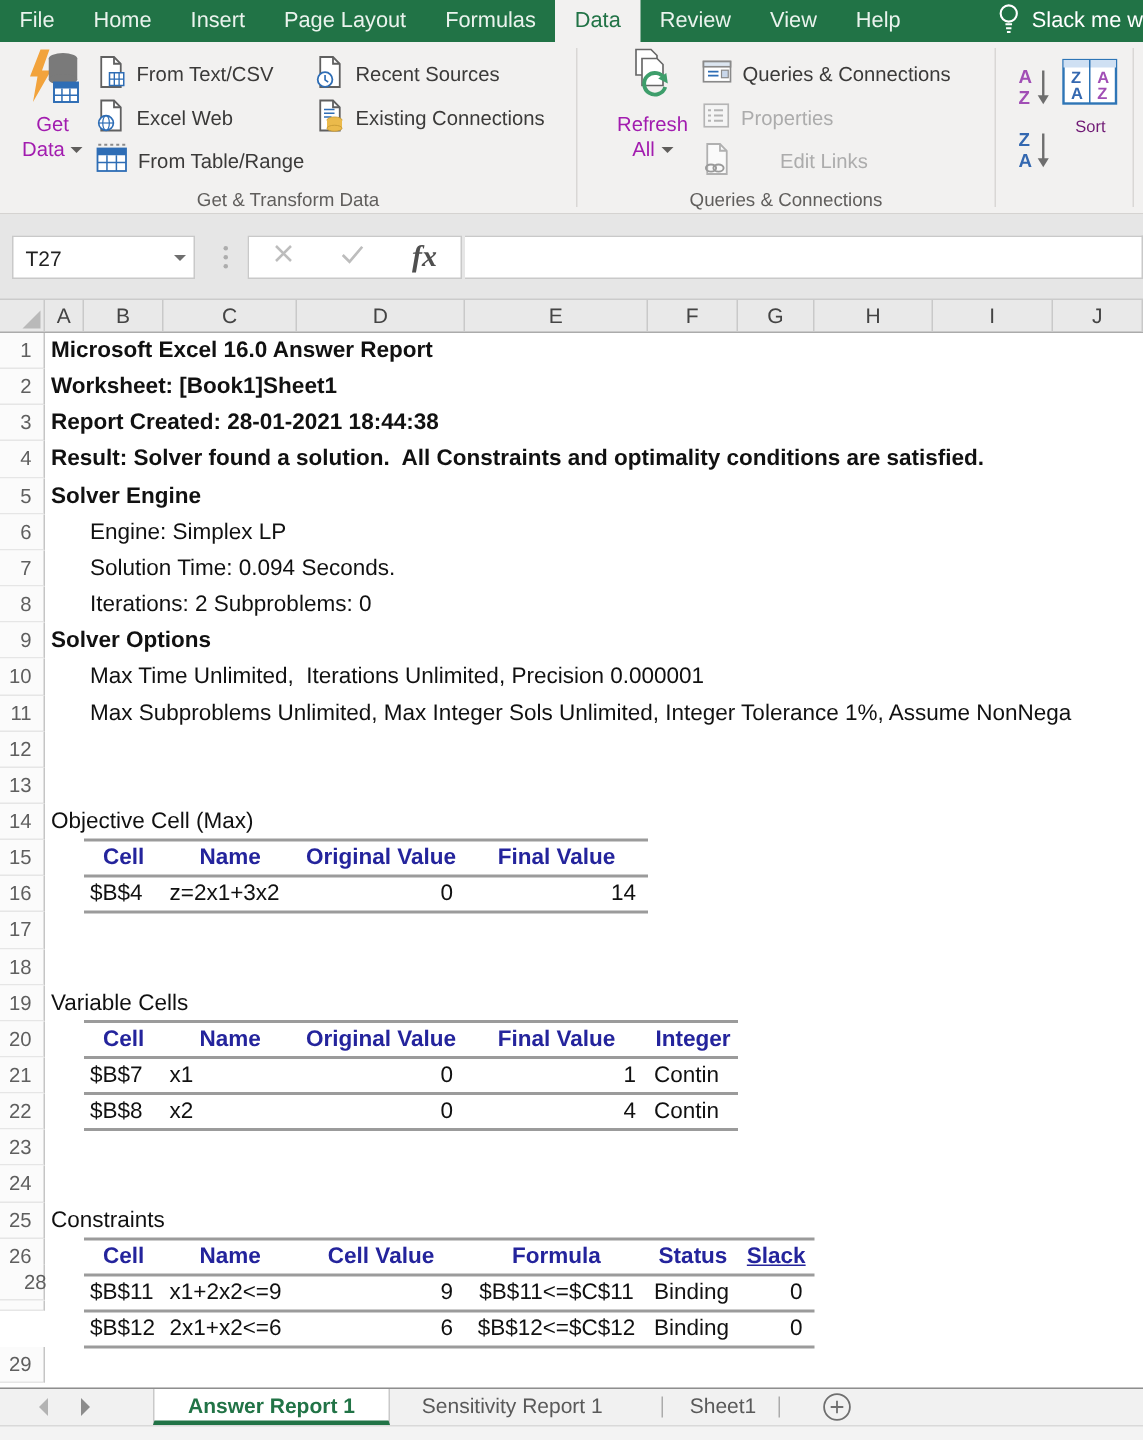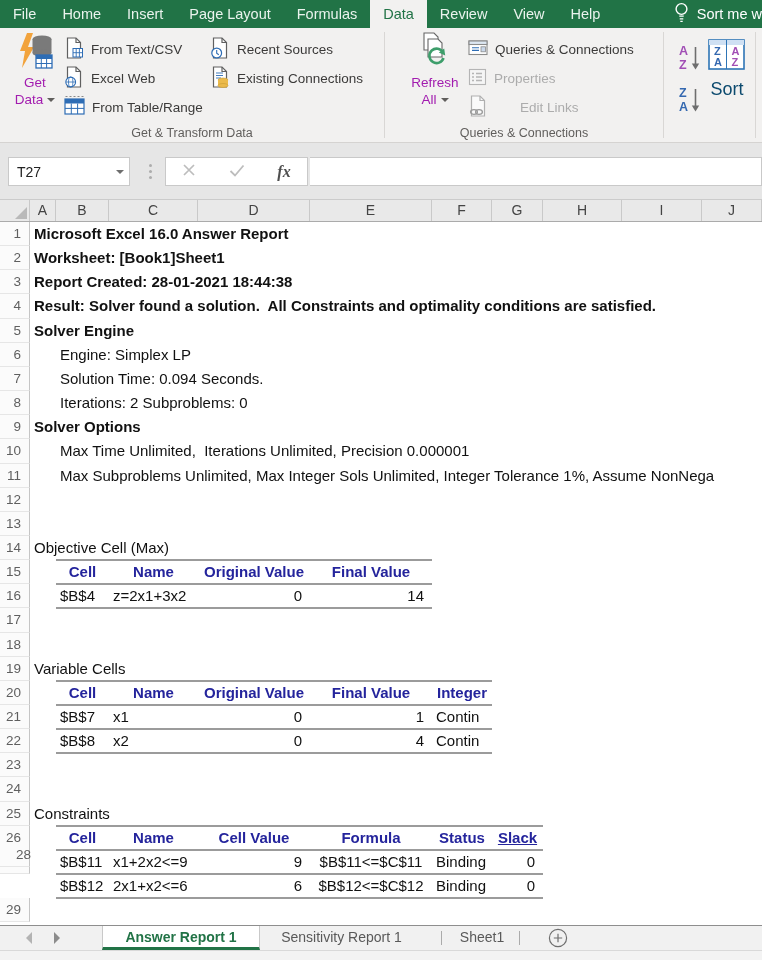--- a/index.html
+++ b/index.html
@@ -21,36 +21,36 @@
   .glabel { position:absolute; bottom:2px; font-size:12.5px; color:#605E5C; text-align:center; }
   .bigbtn { position:absolute; top:3px; height:108px; display:flex; flex-direction:column;
     align-items:center; justify-content:flex-start; font-size:13.5px; color:#a21caf; }
   .bigbtn .blabel { line-height:17px; text-align:center; }
   .rbtn { position:absolute; height:26px; display:flex; align-items:center; gap:7px;
     font-size:13.5px; color:#3B3A39; white-space:nowrap; }
   .rbtn.disabled { color:#ACACAC; }
   .caret { display:inline-block; width:0; height:0; border-left:4px solid transparent;
     border-right:4px solid transparent; border-top:4px solid #605E5C; margin-left:4px; vertical-align:middle; }
   .sorticon { position:absolute; }
-  .sortlabel { position:absolute; font-size:18px; color:#0c4a6e; }
+  .sortlabel { position:absolute; font-size:11px; color:#701a75; }
 
   
   .fbar { position:relative; height:57px; background:#E6E6E6; border-bottom:1px solid #CBCBCB; }
   .namebox { position:absolute; left:8px; top:14px; width:122px; height:29px; background:#fff;
     border:1px solid #C9C9C9; display:flex; align-items:center; font-size:14px; color:#222; }
   .namebox .nbtext { padding-left:8px; flex:1; }
   .nbdrop { width:18px; display:flex; align-items:center; justify-content:center; align-self:stretch; }
   .nbdrop i { width:0; height:0; border-left:4px solid transparent; border-right:4px solid transparent;
     border-top:4px solid #6E6E6E; }
   .dots { position:absolute; left:149px; top:21px; width:3px; height:3px; border-radius:50%;
     background:#ADADAD; box-shadow:0 6px 0 #ADADAD, 0 12px 0 #ADADAD; }
   .fbtns { position:absolute; left:165px; top:14px; width:143px; height:29px; background:#fff;
     border:1px solid #C9C9C9; display:flex; align-items:center; justify-content:space-around; }
   .fxlabel { font-family:"Liberation Serif","DejaVu Serif",serif; font-style:italic; font-weight:bold;
-    font-size:16px; color:#4F4F4F; }
+    font-size:20px; color:#4F4F4F; }
   .finput { position:absolute; left:310px; top:14px; width:452px; height:29px; background:#fff;
     border:1px solid #C9C9C9; border-left:none; font-size:14px; padding:0 6px;
     font-family:"Liberation Sans",sans-serif; outline:none; }
 
   
   .colhdr { height:22px; display:flex; background:#E9E9E9; border-bottom:1px solid #ABABAB; }
   .corner { width:30px; position:relative; border-right:1px solid #C9C9C9; }
   .corner .tri { position:absolute; right:2px; bottom:2px; width:0; height:0;
     border-left:12px solid transparent; border-bottom:12px solid #B9B9B9; }
   .colcell { border-right:1px solid #C9C9C9; text-align:center; font-size:14px; color:#444;
@@ -101,21 +101,21 @@
         <div class="rtab">View</div>
         <div class="rtab">Help</div>
       </div>
     <div class="tellme">
       <span>
         <svg width="17" height="23" viewBox="0 0 17 23">
             <circle cx="8.5" cy="8" r="5.4" fill="none" stroke="#fff" stroke-width="1.4"></circle>
             <path d="M6.3 15.2h4.4 M6.7 17.8h3.6 M7.3 20.3h2.4" stroke="#fff" stroke-width="1.3" fill="none"></path>
           </svg>
       </span>
-      <span>Sort me w</span>
+      <span>Slack me w</span>
     </div>
   </div>
 
   <div class="ribbon">
 
     <div class="bigbtn" style="left:6px; width:58px;">
       <span>
         <svg width="38" height="40" viewBox="0 0 38 40">
           <path d="M11 2 L4 20 h5 L6 37 L18 16 h-6 L17 2 Z" fill="#F2A33C"></path>
           <ellipse cx="26" cy="8" rx="9.5" ry="3.6" fill="#7A7A7A"></ellipse>

